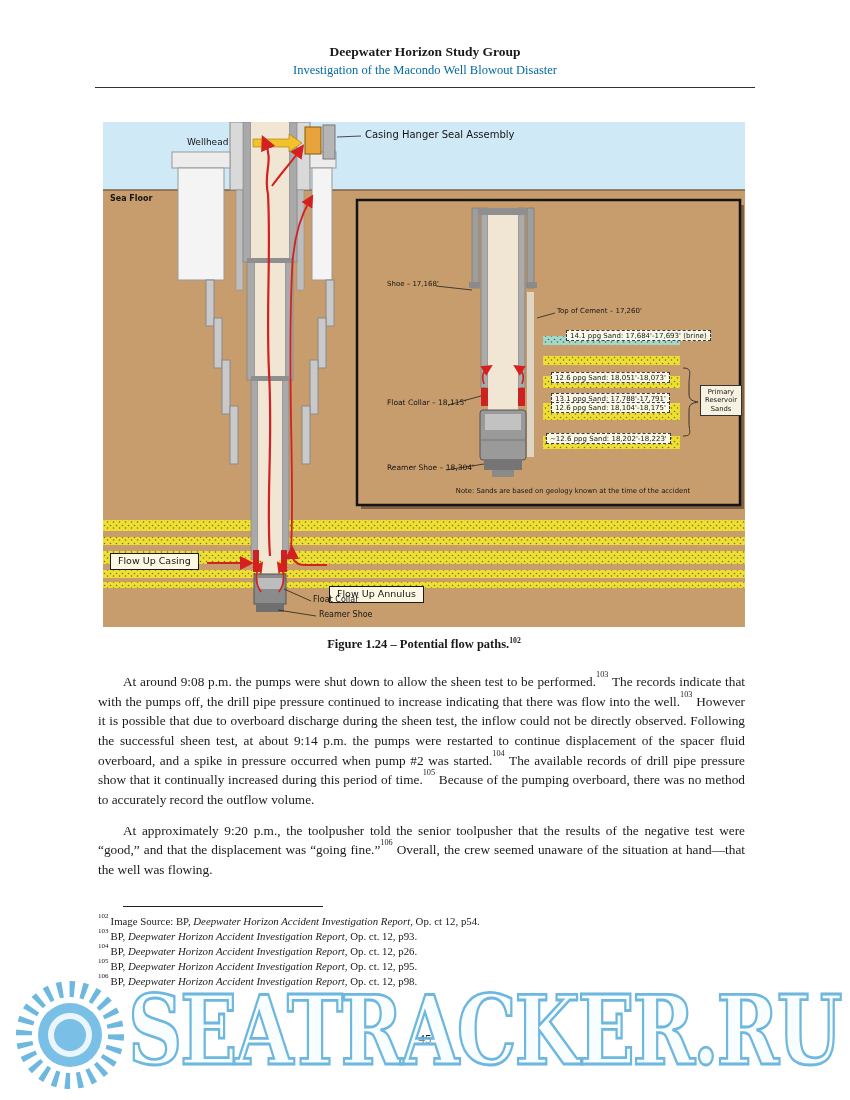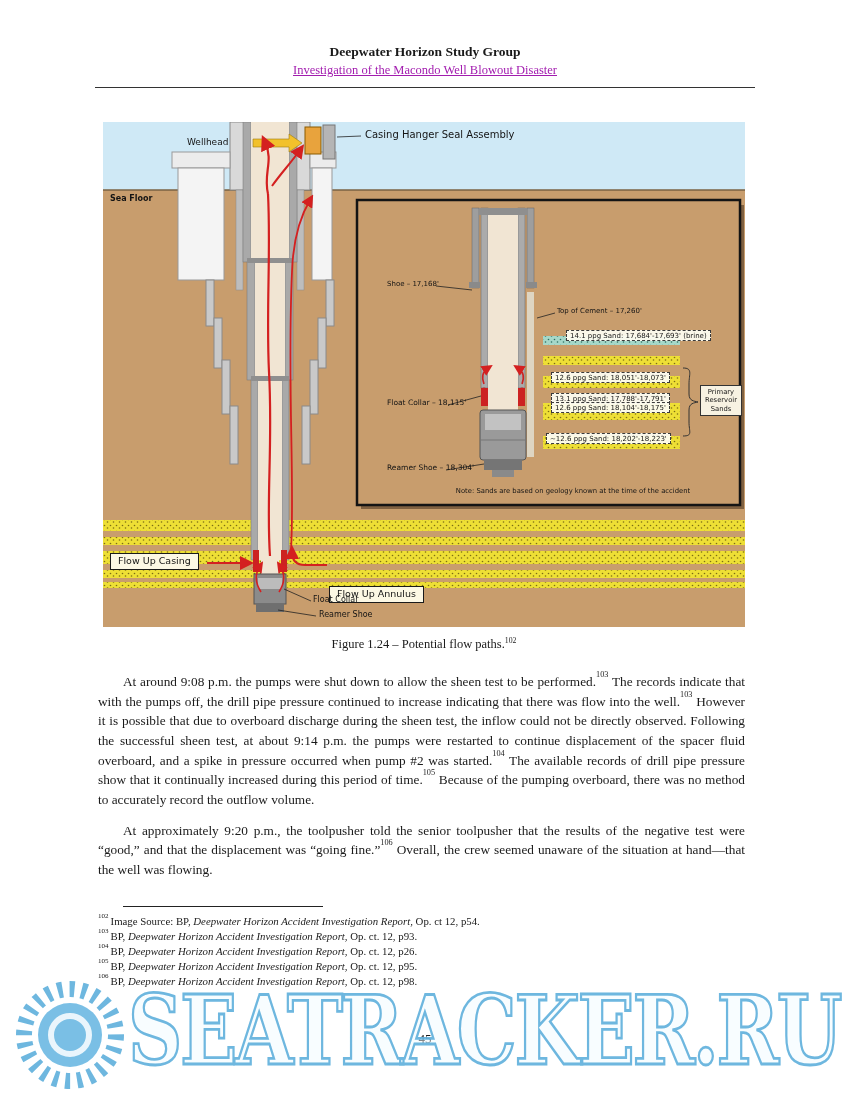--- a/index.html
+++ b/index.html
@@ -1,35 +1,35 @@
 <!DOCTYPE html>
 <html><head>
 <meta charset="utf-8">
 <style>
   html,body{margin:0;padding:0;background:#ffffff;}
   .page{position:relative;width:850px;height:1100px;background:#fff;font-family:"Liberation Serif",serif;color:#1a1a1a;overflow:hidden;}
 
   
   .hdr{position:absolute;top:44px;left:0;width:100%;text-align:center;}
   .hdr-title{font-weight:bold;font-size:13.5px;}
-  .hdr-sub{font-size:12.5px;margin-top:3px;color:#a21caf;text-decoration:underline;}
+  .hdr-sub{font-size:12.5px;margin-top:3px;color:#0369a1;}
   .hdr-rule{position:absolute;left:95px;right:95px;top:87px;border-top:1.4px solid #333;}
 
   
   .fig-wrap{position:absolute;left:103px;top:122px;width:642px;}
   .fig-canvas{position:relative;width:642px;height:505px;background:#c89d6d;}
   .fig-svg{position:absolute;left:0;top:0;}
   .lbl{position:absolute;font-family:"DejaVu Sans",sans-serif;color:#141414;white-space:nowrap;line-height:1.15;}
   .fs7{font-size:7px;} .fs75{font-size:7.5px;} .fs8{font-size:8px;} .fs9{font-size:9px;} .fs10{font-size:10px;}
   .bold{font-weight:bold;}
   .lbl-box{border:1.4px solid #1a1a1a;background:#fcf8e4;padding:2px 7px;font-size:9.5px;}
   .lbl-dash{border:1px dashed #3a3a3a;background:rgba(253,252,240,0.95);padding:0.5px 3px;font-size:7px;}
   .lbl-pr{border:1px solid #333;background:#f7f2e2;font-size:6.8px;text-align:center;width:38px;padding:2px 1px;white-space:normal;line-height:1.25;}
   .lbl-note{font-size:6.8px;width:300px;text-align:center;white-space:normal;}
-  .fig-caption{margin-top:9px;text-align:center;font-weight:normal;font-size:12.5px;}
+  .fig-caption{margin-top:9px;text-align:center;font-weight:bold;font-size:12.5px;}
   .fig-caption sup{font-size:0.62em;}
 
   
   .bodytext{position:absolute;left:98px;right:97px;top:672px;text-align:justify;font-size:13.3px;line-height:1.48;}
   .bodytext p{margin:0 8px 11px 0;text-indent:25px;}
   .bodytext sup{font-size:0.62em;line-height:0;position:relative;top:-0.45em;}
 
   
   .footnotes{position:absolute;left:98px;right:97px;top:906px;font-size:10.8px;line-height:1.38;}
   .fn-rule{width:200px;margin-left:25px;border-top:1px solid #222;margin-bottom:7px;}

